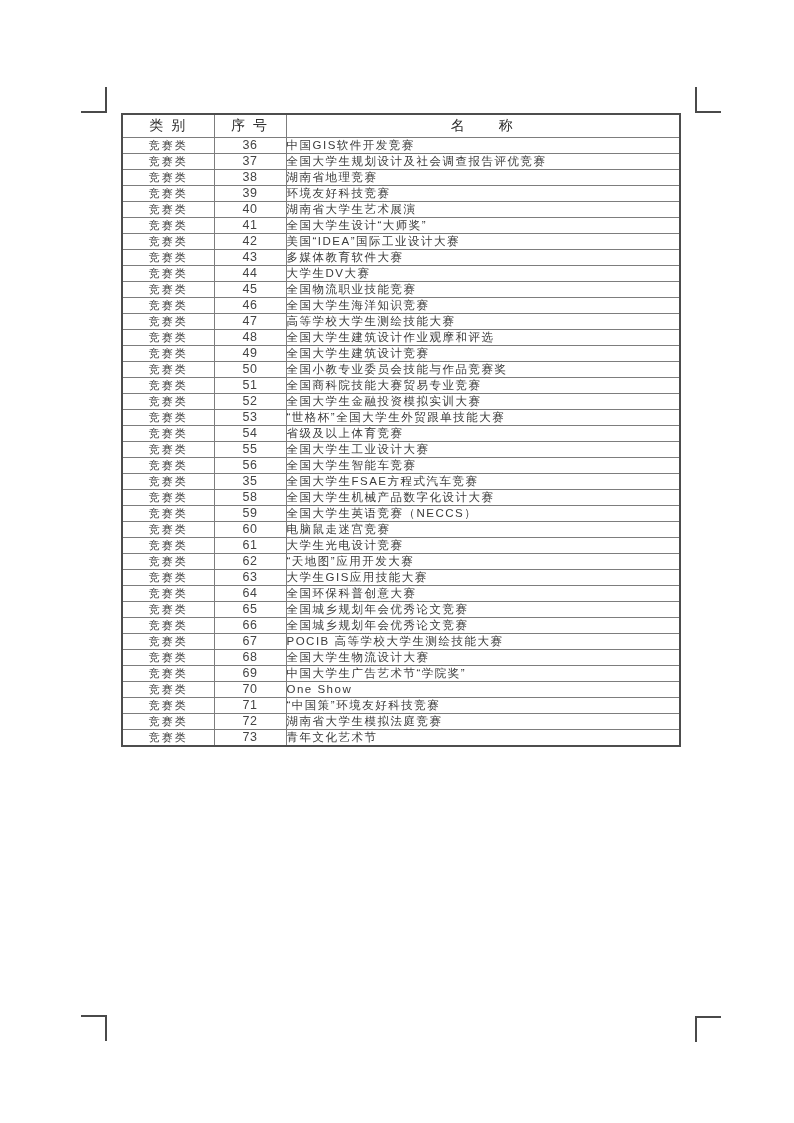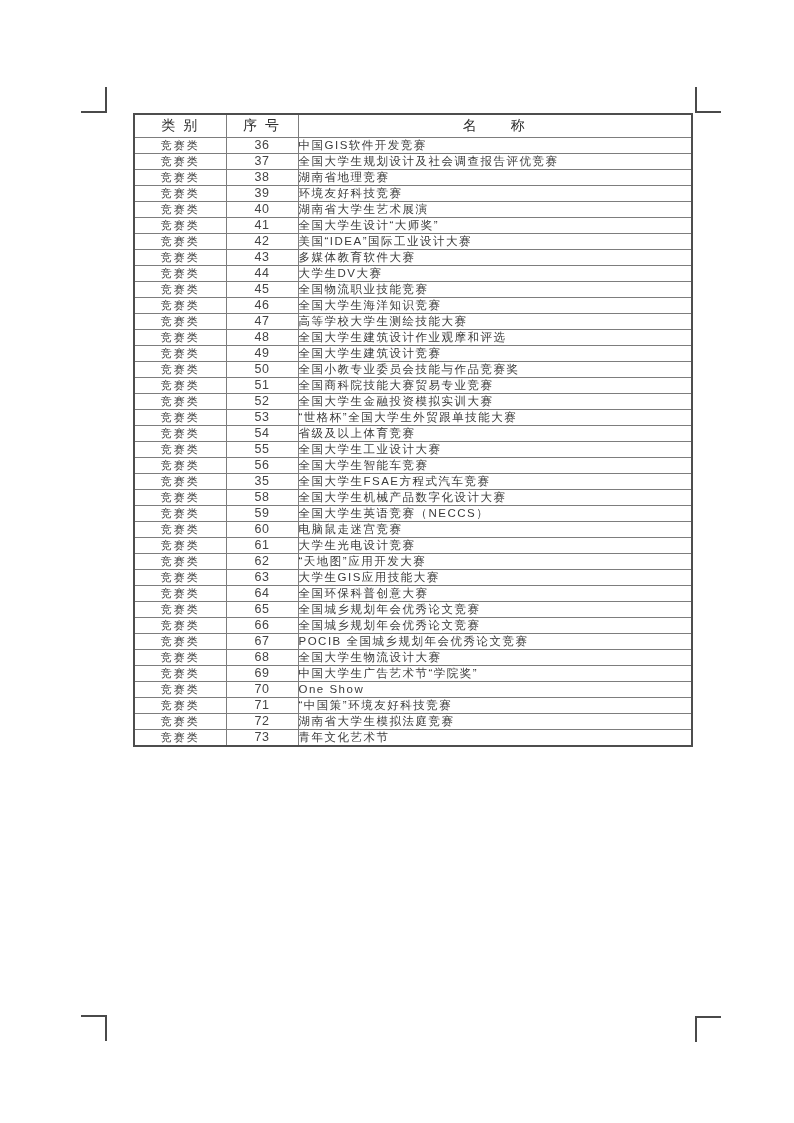--- a/index.html
+++ b/index.html
@@ -17,21 +17,21 @@
   }
   
   .crop { position: absolute; width: 24px; height: 24px; }
   .crop.tl { left: 81px;  top: 87px;    border-right: 2px solid #4a4a4a; border-bottom: 2px solid #4a4a4a; }
   .crop.tr { left: 695px; top: 87px;    border-left: 2px solid #4a4a4a;  border-bottom: 2px solid #4a4a4a; }
   .crop.bl { left: 81px;  top: 1015px;  border-right: 2px solid #4a4a4a; border-top: 2px solid #4a4a4a; }
   .crop.br { left: 695px; top: 1016px;  border-left: 2px solid #4a4a4a;  border-top: 2px solid #4a4a4a; }
   
   table.doc-table {
     position: absolute;
-    left: 133px;
+    left: 121px;
     top: 113px;
     width: 560px;
     border-collapse: collapse;
     table-layout: fixed;
     border: 2px solid #4d4d4d;
     color: #3a3a3a;
   }
   table.doc-table th, table.doc-table td {
     border: 1px solid #7d7d7d;
     padding: 0;
@@ -228,21 +228,21 @@
           <td class="name">全国城乡规划年会优秀论文竞赛</td>
         </tr>
         <tr>
           <td class="cat">竞赛类</td>
           <td class="num">66</td>
           <td class="name">全国城乡规划年会优秀论文竞赛</td>
         </tr>
         <tr>
           <td class="cat">竞赛类</td>
           <td class="num">67</td>
-          <td class="name">POCIB 全国城乡规划年会优秀论文竞赛</td>
+          <td class="name">POCIB 高等学校大学生测绘技能大赛</td>
         </tr>
         <tr>
           <td class="cat">竞赛类</td>
           <td class="num">68</td>
           <td class="name">全国大学生物流设计大赛</td>
         </tr>
         <tr>
           <td class="cat">竞赛类</td>
           <td class="num">69</td>
           <td class="name">中国大学生广告艺术节“学院奖”</td>

